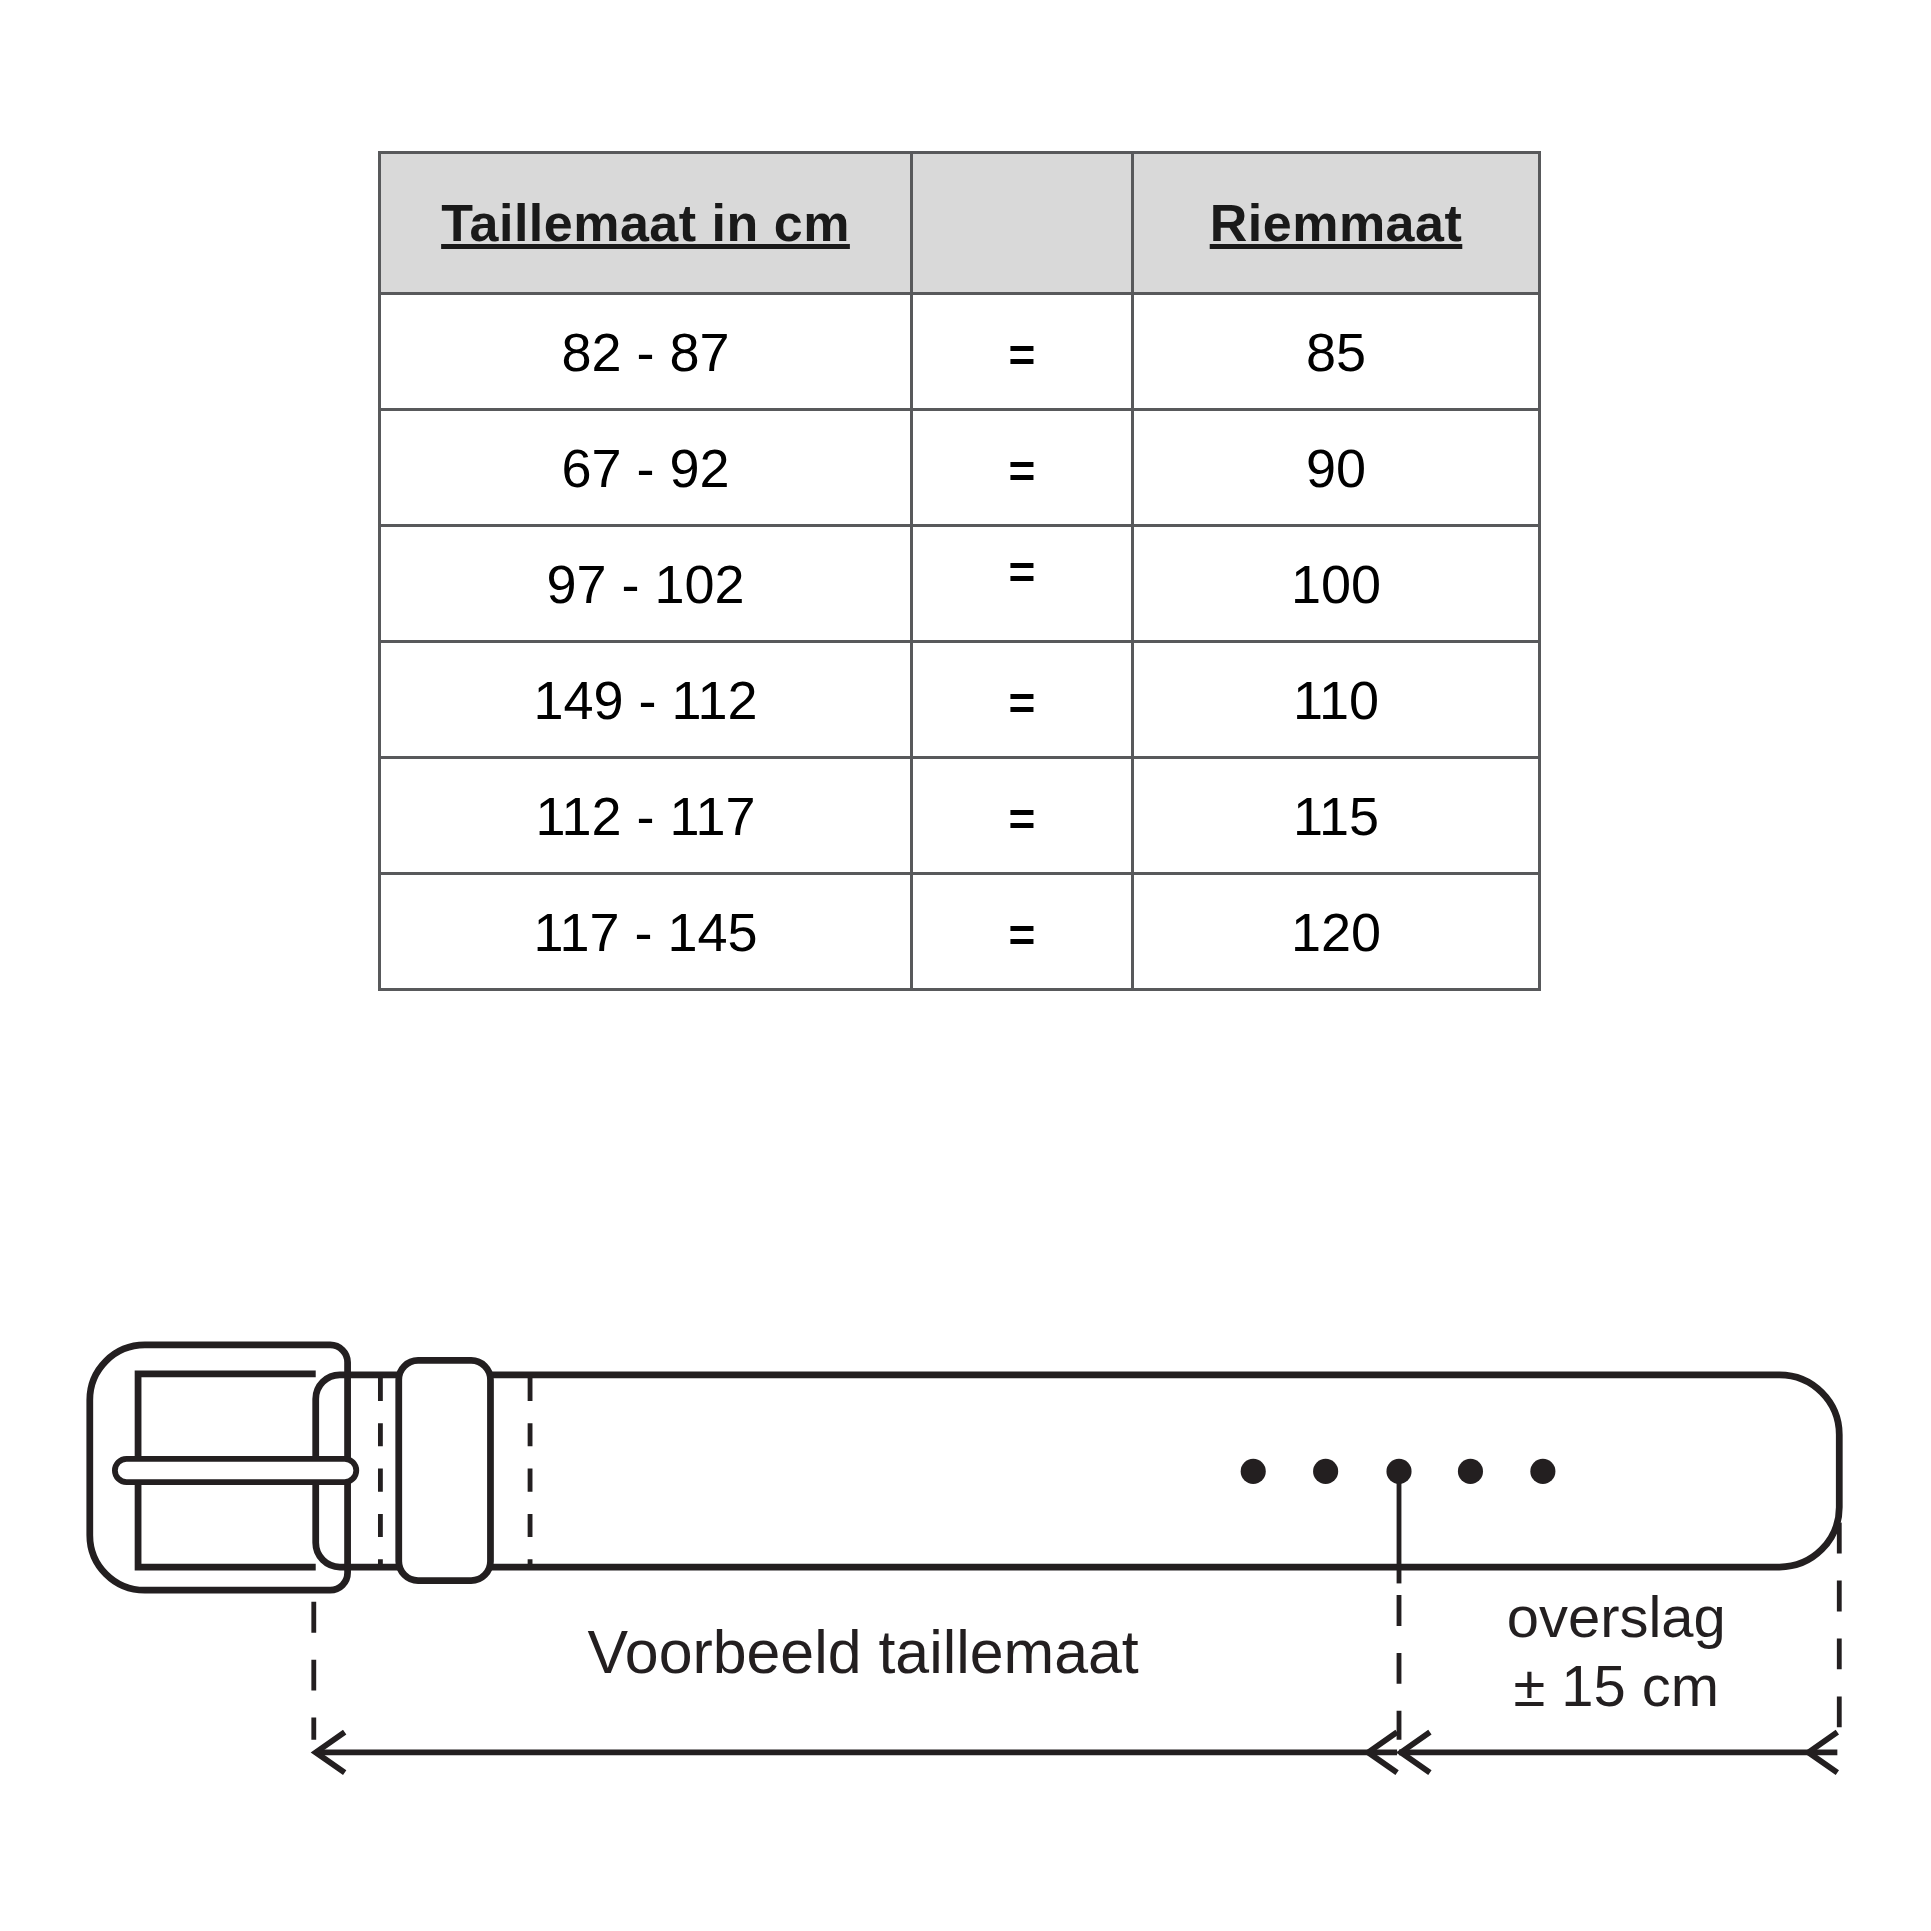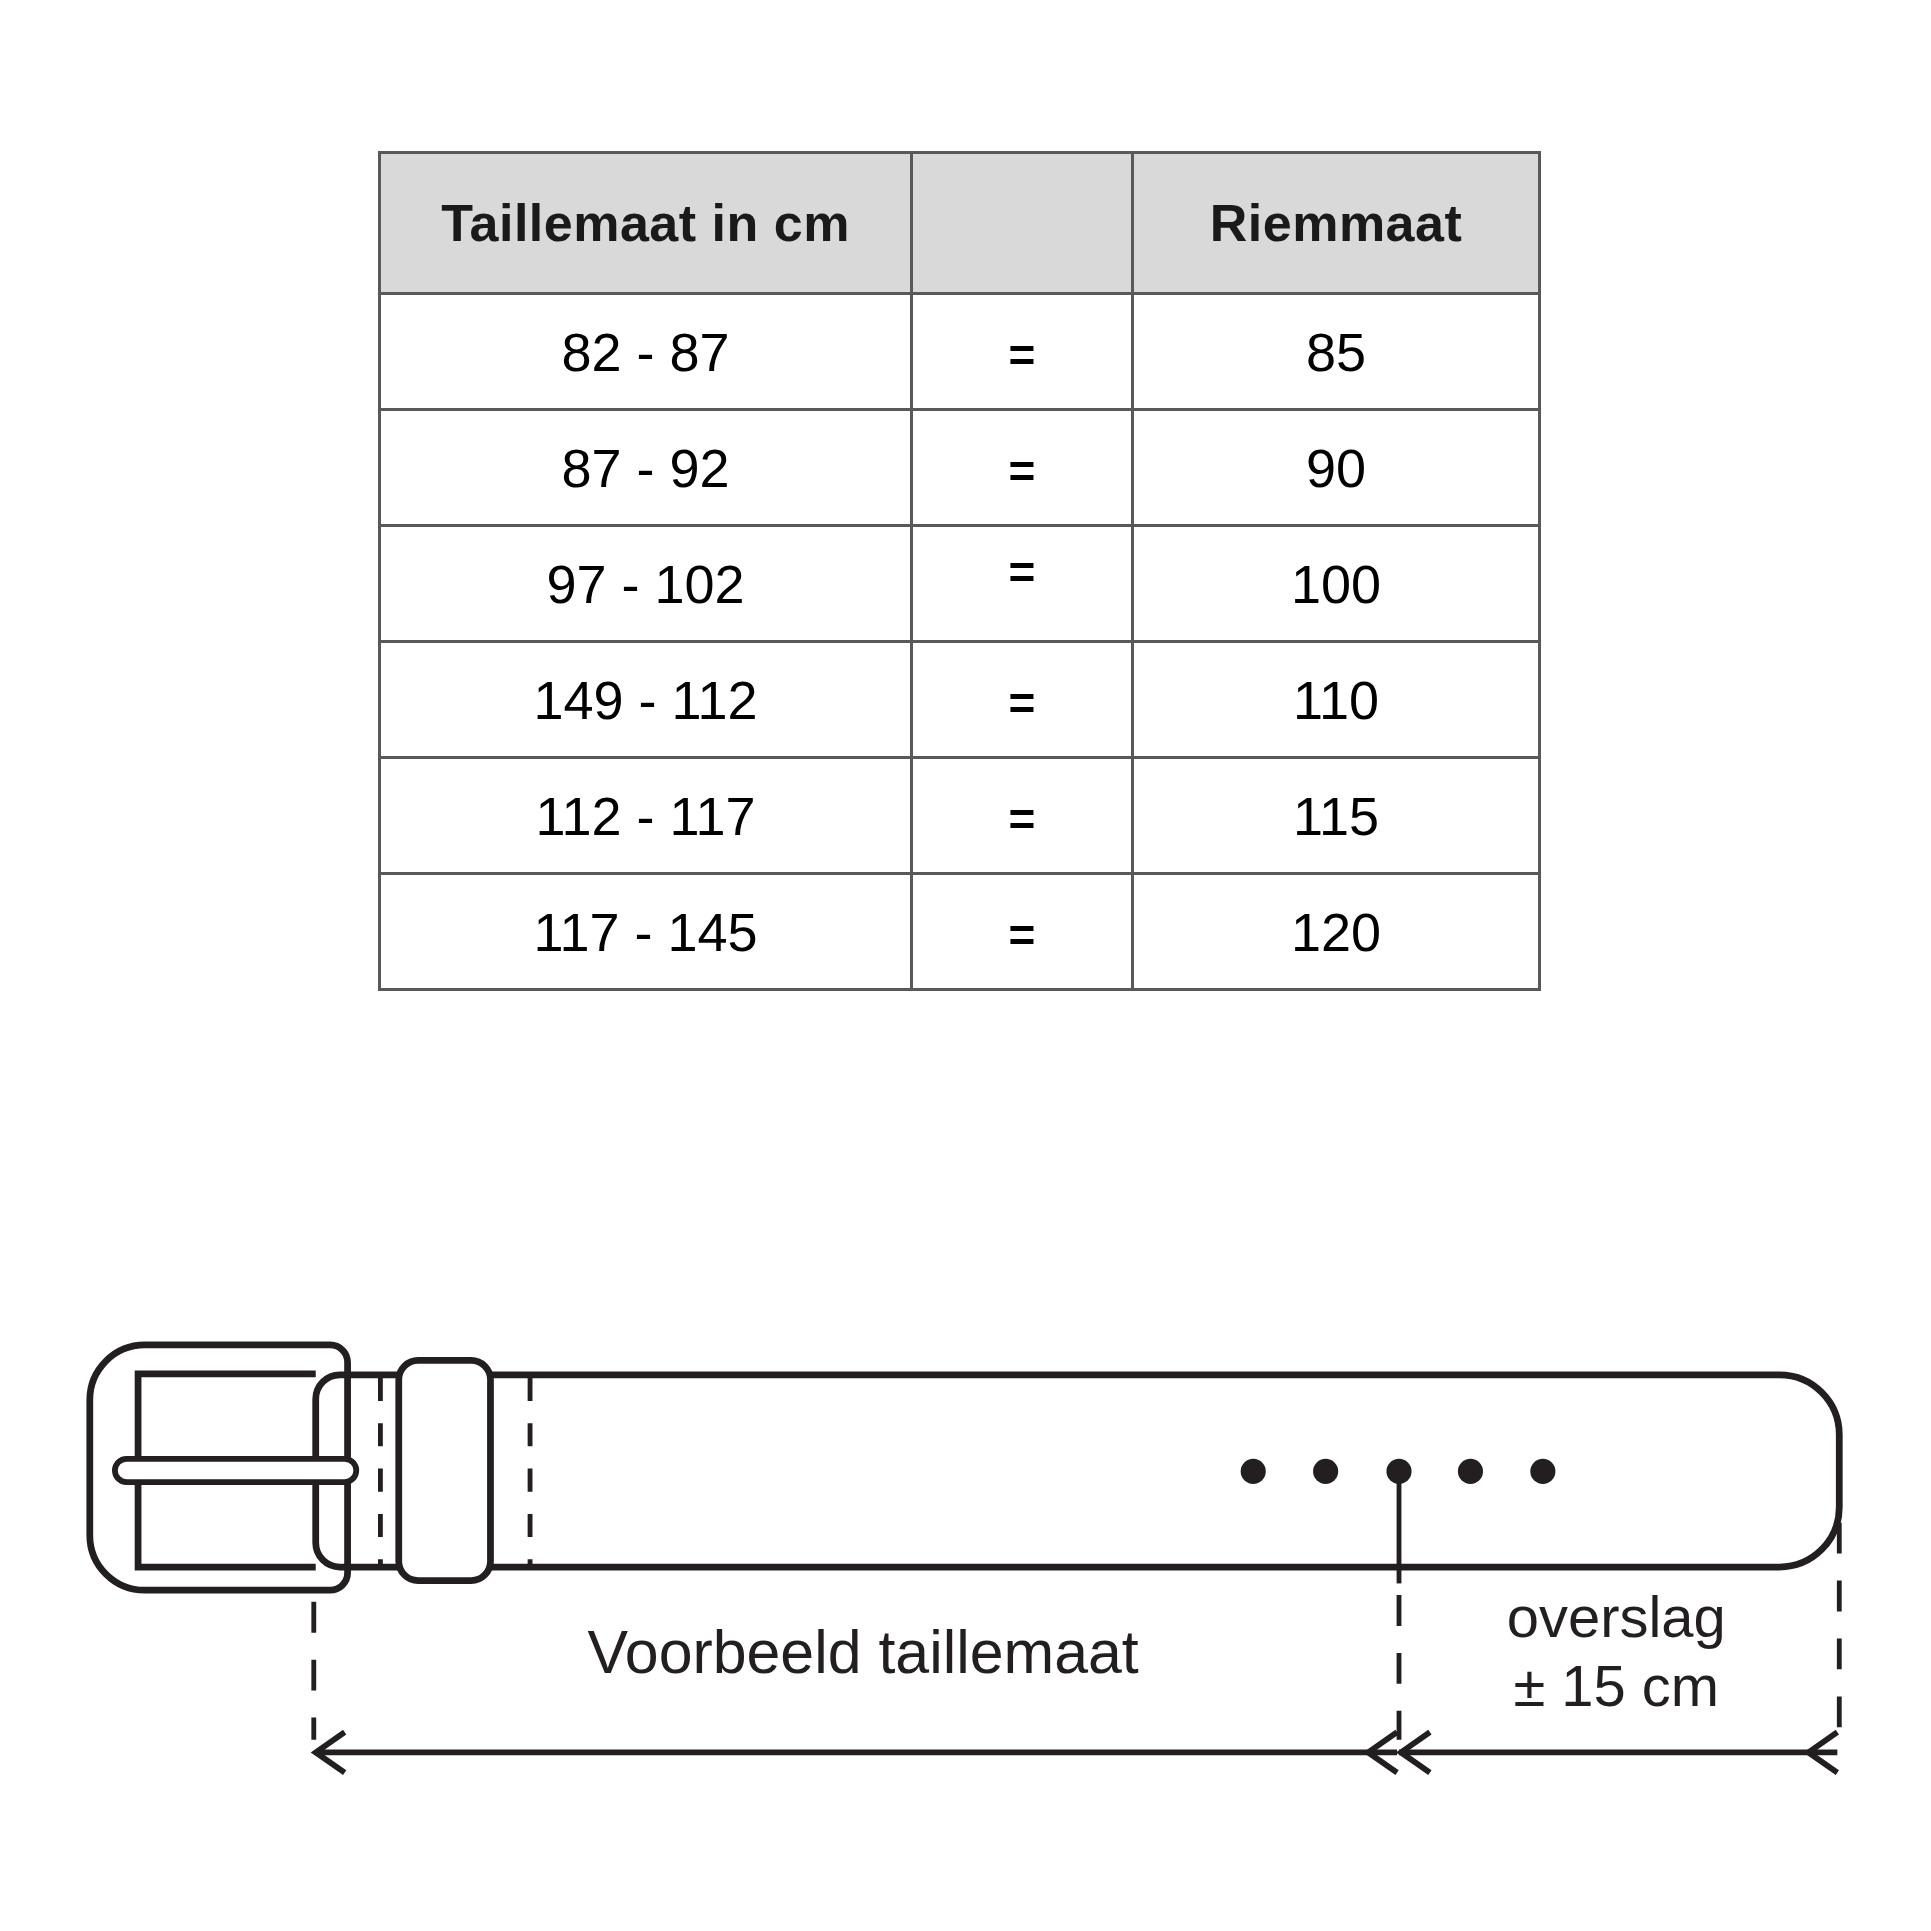--- a/index.html
+++ b/index.html
@@ -28,20 +28,21 @@
     overflow:hidden;
   }
   table.size-table thead tr{height:141px;}
   table.size-table tbody tr{height:116px;}
   table.size-table th{
     background:#d9d9d9;
     font-size:52px;
     font-weight:bold;
     color:#1a1a1a;
     letter-spacing:0.5px;
+    text-decoration:underline;
   }
   table.size-table td{
     font-size:54px;
     font-weight:400;
     color:#000000;
     background:#ffffff;
   }
   .c1{width:529px;}
   .c2{width:218px;}
   .c3{width:404px;margin-top:16px;}
@@ -78,21 +79,21 @@
         <th class="c3">Riemmaat</th>
       </tr>
     </thead>
     <tbody>
       <tr>
         <td>82 - 87</td>
         <td class="eq"><span>=</span></td>
         <td>85</td>
       </tr>
       <tr>
-        <td>87 - 92</td>
+        <td>67 - 92</td>
         <td class="eq"><span>=</span></td>
         <td>90</td>
       </tr>
       <tr>
         <td>97 - 102</td>
         <td class="eq"><span class="raised">=</span></td>
         <td>100</td>
       </tr>
       <tr>
         <td>149 - 112</td>

